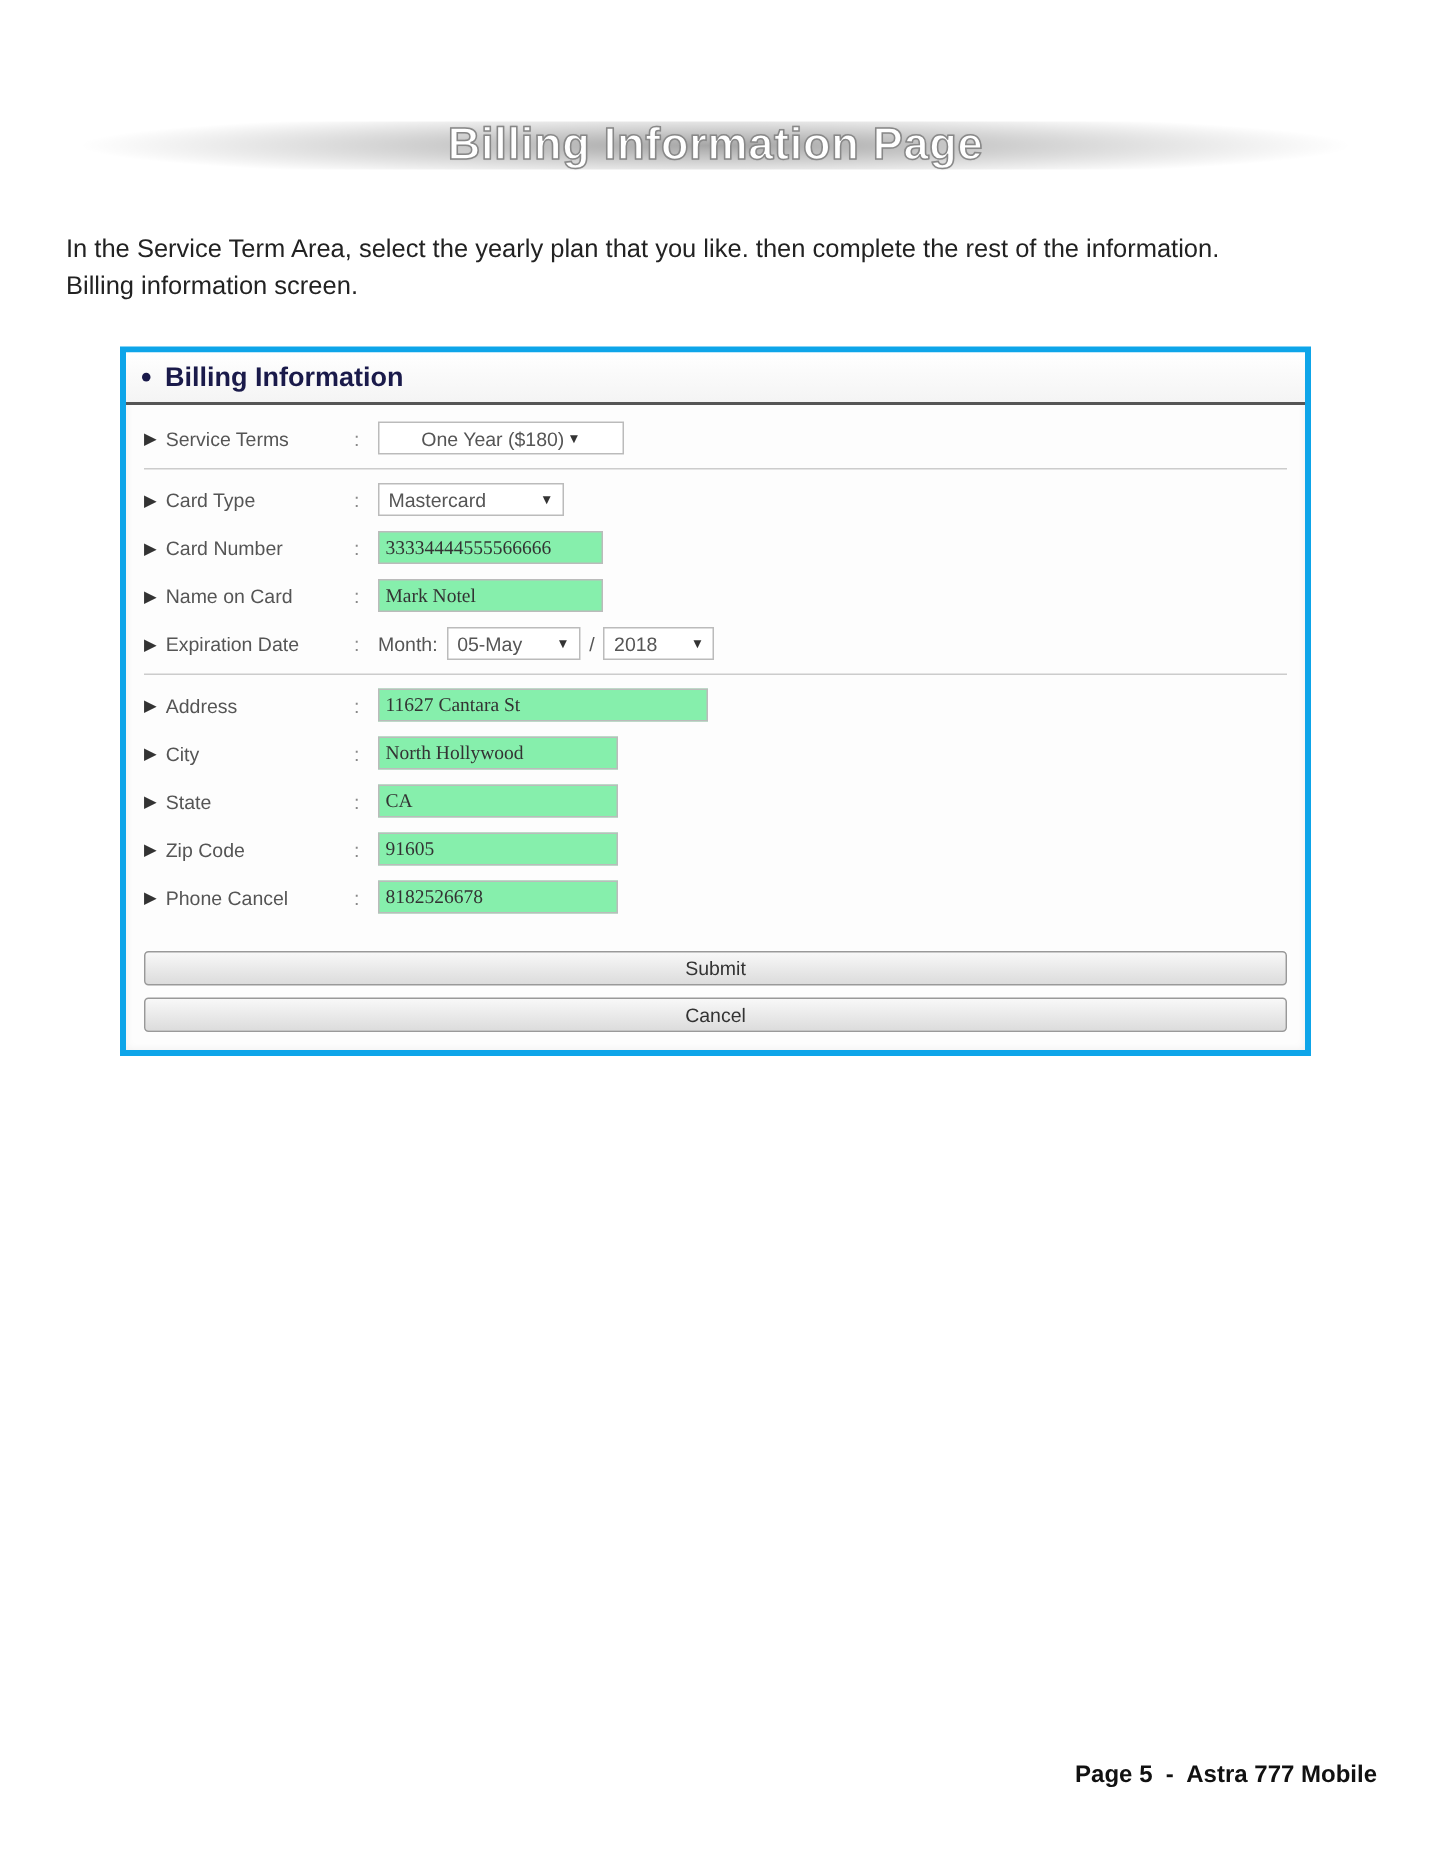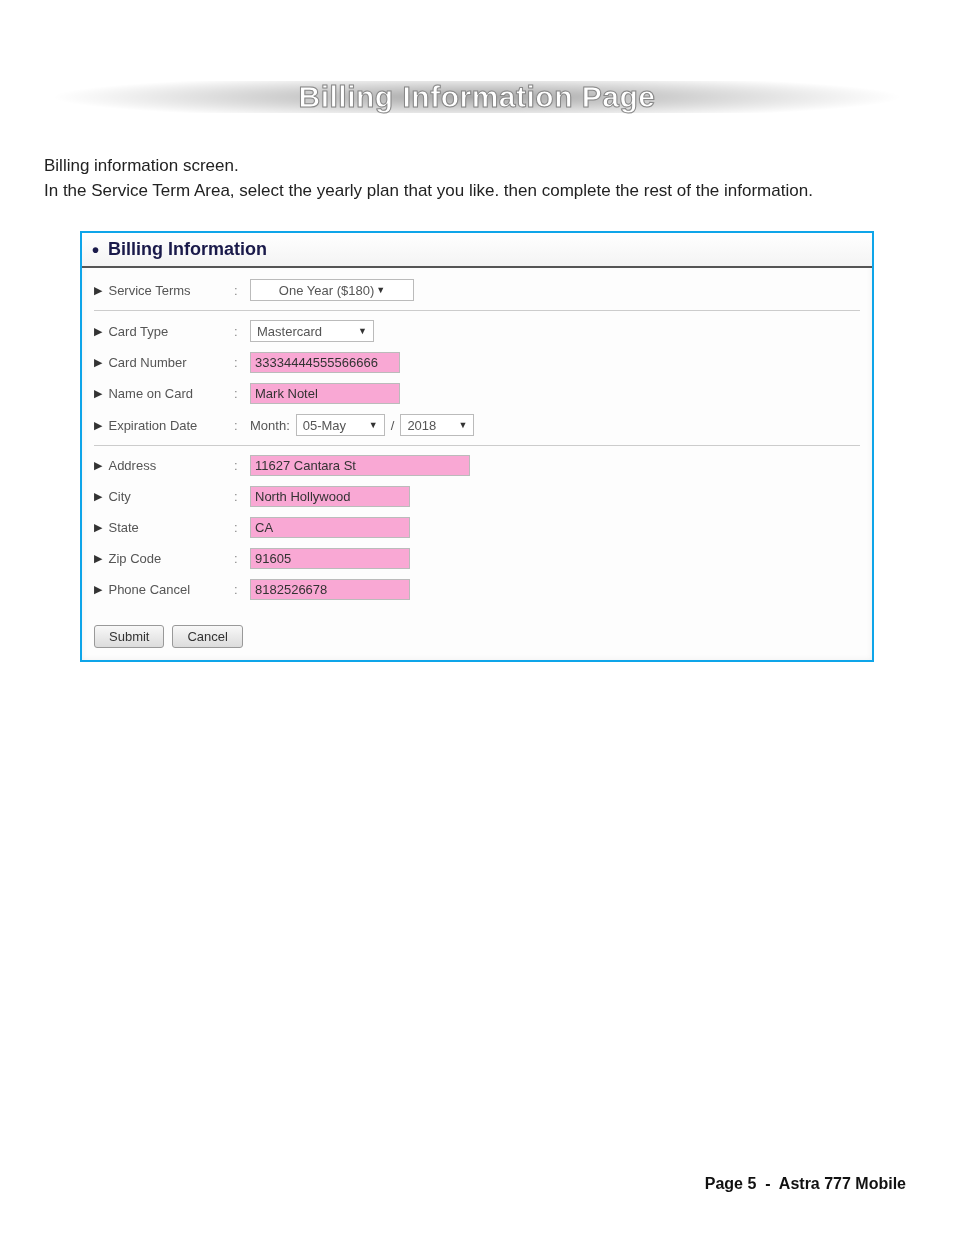--- a/index.html
+++ b/index.html
@@ -42,21 +42,21 @@
     text-shadow: 0 0 1px #888;
     letter-spacing: 0.5px;
   }
   .intro {
     font-size: 17px;
     line-height: 1.45;
     margin-bottom: 28px;
   }
   .screenshot {
     margin: 0 36px;
-    border: 2px solid #0ea5e9;
+    border: 4px solid #0ea5e9;
     background: #fdfdfd;
     box-shadow: 0 0 6px rgba(0,0,0,0.06) inset;
   }
   .sec-header {
     padding: 6px 10px 4px 10px;
     border-bottom: 2px solid #555;
     font-size: 18px;
     font-weight: 700;
     color: #1a1a4a;
     font-family: Arial, sans-serif;
@@ -93,52 +93,53 @@
     width: 16px;
     color: #888;
   }
   .val-cell {
     flex: 1;
     display: flex;
     align-items: center;
     gap: 6px;
   }
   select, input[type=text] {
-    font-family: Liberation Sans, sans-serif;
+    font-family: Liberation Serif, serif;
     font-size: 13px;
     color: #333;
     padding: 2px 4px;
     border: 1px solid #bbb;
-    background: #f9a8d4;
+    background: #86efac;
     box-sizing: border-box;
   }
   .sep {
     height: 1px;
     background: #ccc;
     margin: 4px 0;
   }
   .btn-row {
     display: flex;
     gap: 8px;
     padding: 10px 12px 12px 12px;
+    flex-direction: column;
   }
   button.ui-btn {
     font-family: Arial, Helvetica, sans-serif;
     font-size: 13px;
     color: #333;
     padding: 3px 14px;
     border: 1px solid #999;
     border-radius: 3px;
     background: linear-gradient(#f8f8f8,#dcdcdc);
     cursor: pointer;
   }
   .footer {
     position: absolute;
     bottom: 42px;
-    right: 48px;
+    right: 36px;
     font-size: 16px;
     font-weight: 700;
     font-family: "Trebuchet MS", Verdana, sans-serif;
     color: #111;
   }
   .caret {
     font-size: 9px;
     margin-left: 2px;
     color: #333;
     pointer-events: none;
@@ -156,22 +157,22 @@
 <body>
 
 <div class="page">
 
   <div class="title-wrap">
     <div class="title-shadow"></div>
     <div class="page-title">Billing Information Page</div>
   </div>
 
   <div class="intro">
+    <div>In the Service Term Area, select the yearly plan that you like. then complete the rest of the information.</div>
     <div>Billing information screen.</div>
-    <div>In the Service Term Area, select the yearly plan that you like. then complete the rest of the information.</div>
   </div>
 
   <div class="screenshot">
     <div class="sec-header">
       <span class="blt">•</span>
       <span>Billing Information</span>
     </div>
 
     <div class="form-area">
 

